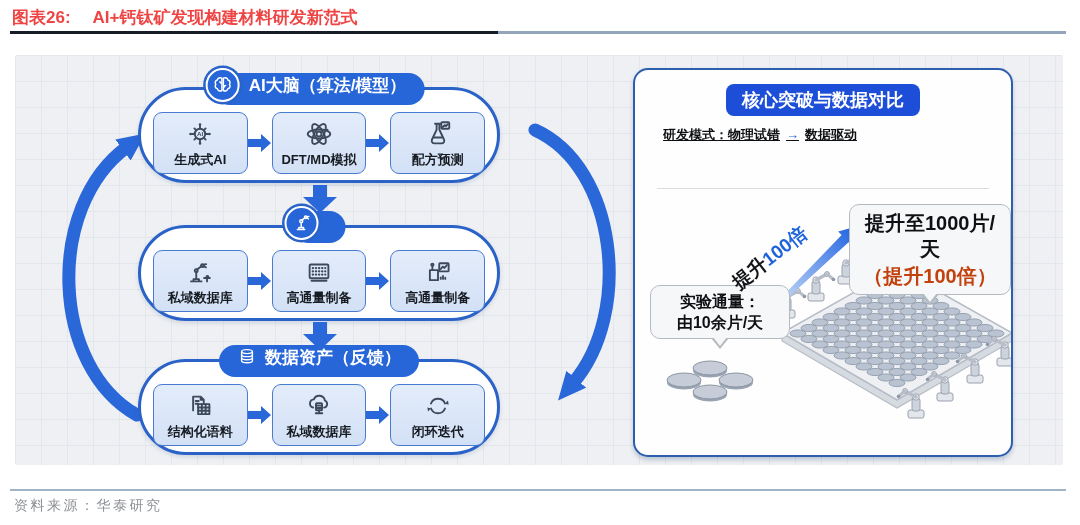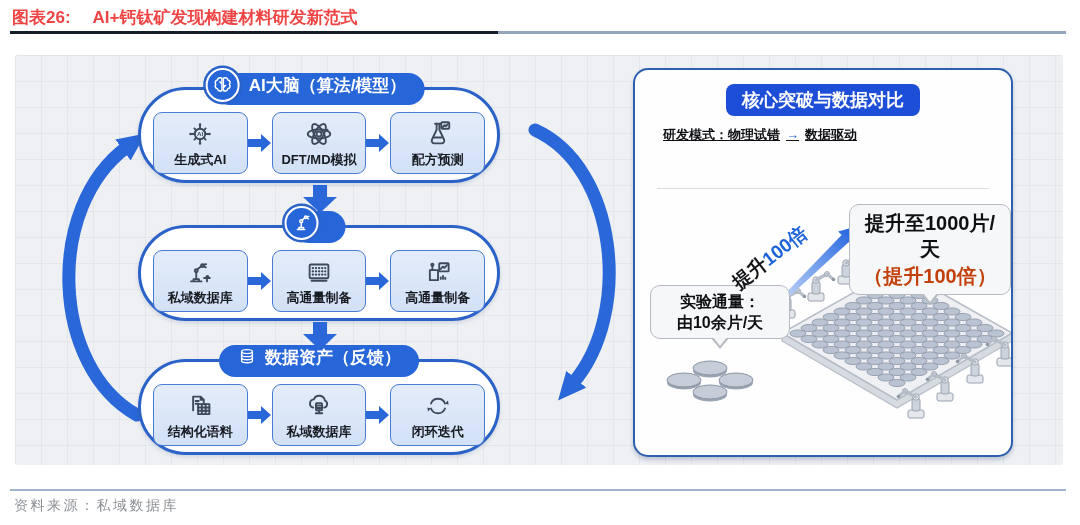--- a/index.html
+++ b/index.html
@@ -485,14 +485,14 @@
       </div>
 
       <div class="bubble bubble-before">
         <div>实验通量：</div>
         <div>由10余片/天</div>
       </div>
     </div>
   </div>
 
   <div class="src-rule"></div>
-  <div class="source">资料来源：私域数据库</div>
+  <div class="source">资料来源：华泰研究</div>
 </div>
 
 </body></html>

